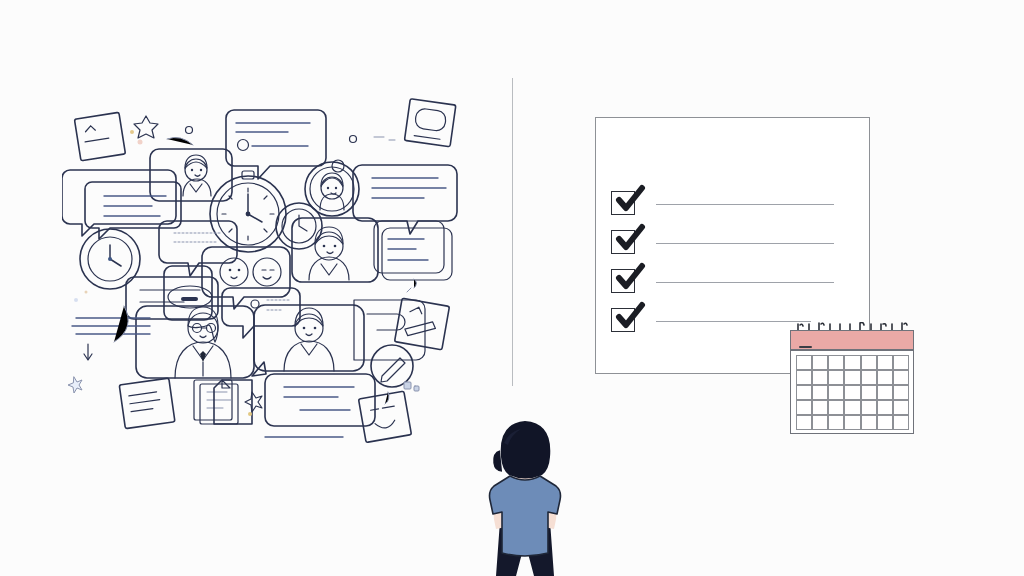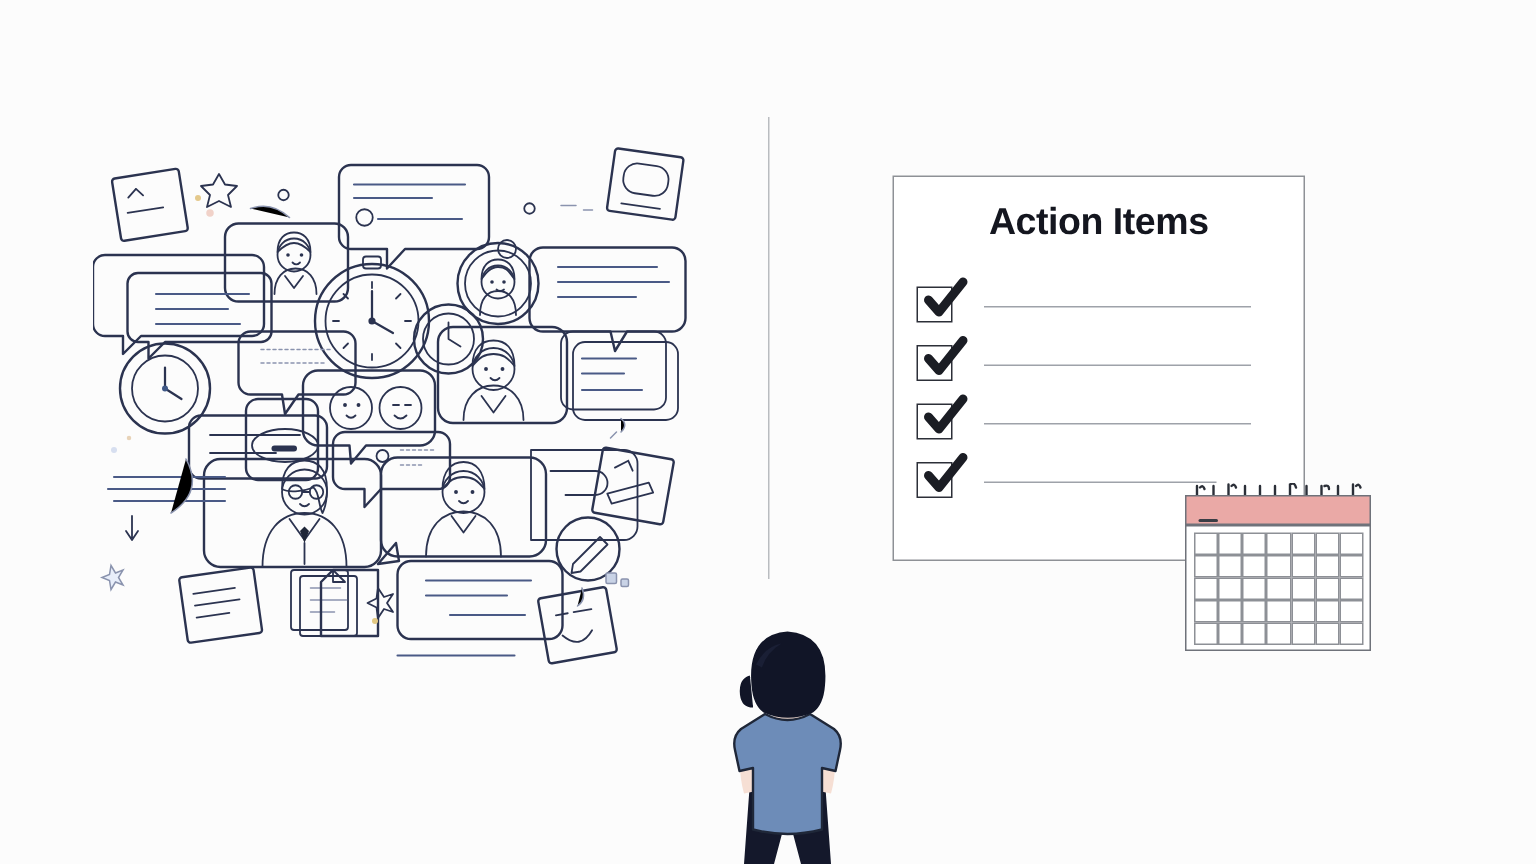--- a/index.html
+++ b/index.html
@@ -307,21 +307,20 @@
       <path d="M326 300 q3 8 -3 12" class="thin"></path>
       <circle cx="14" cy="208" r="2" fill="#d7dff0"></circle>
       <circle cx="24" cy="200" r="1.5" fill="#e8d3b8"></circle>
       <path d="M12 285 l3 5 5 -2 -3 5 3 5 -5 -2 -3 5 -1 -6 -5 -2 5 -2z" fill="#e8eefa" class="thin"></path>
     </svg>
   </div>
 
   <div class="abs divider"></div>
 
   <div class="abs panel">
-    <div class="panel-title">Action Items</div>
 
     <div class="check-row" style="top:73px;">
       <span class="cbox"></span>
       <svg class="cmark" viewBox="0 0 34 34" style="display: block;">
         <path d="M6 18 L13 26 L29 6" fill="none" stroke="#1b1d24" stroke-width="6" stroke-linecap="round" stroke-linejoin="round"></path>
       </svg>
       <span class="cline" style="width:178px;"></span>
     </div>
 
     <div class="check-row" style="top:112px;">

